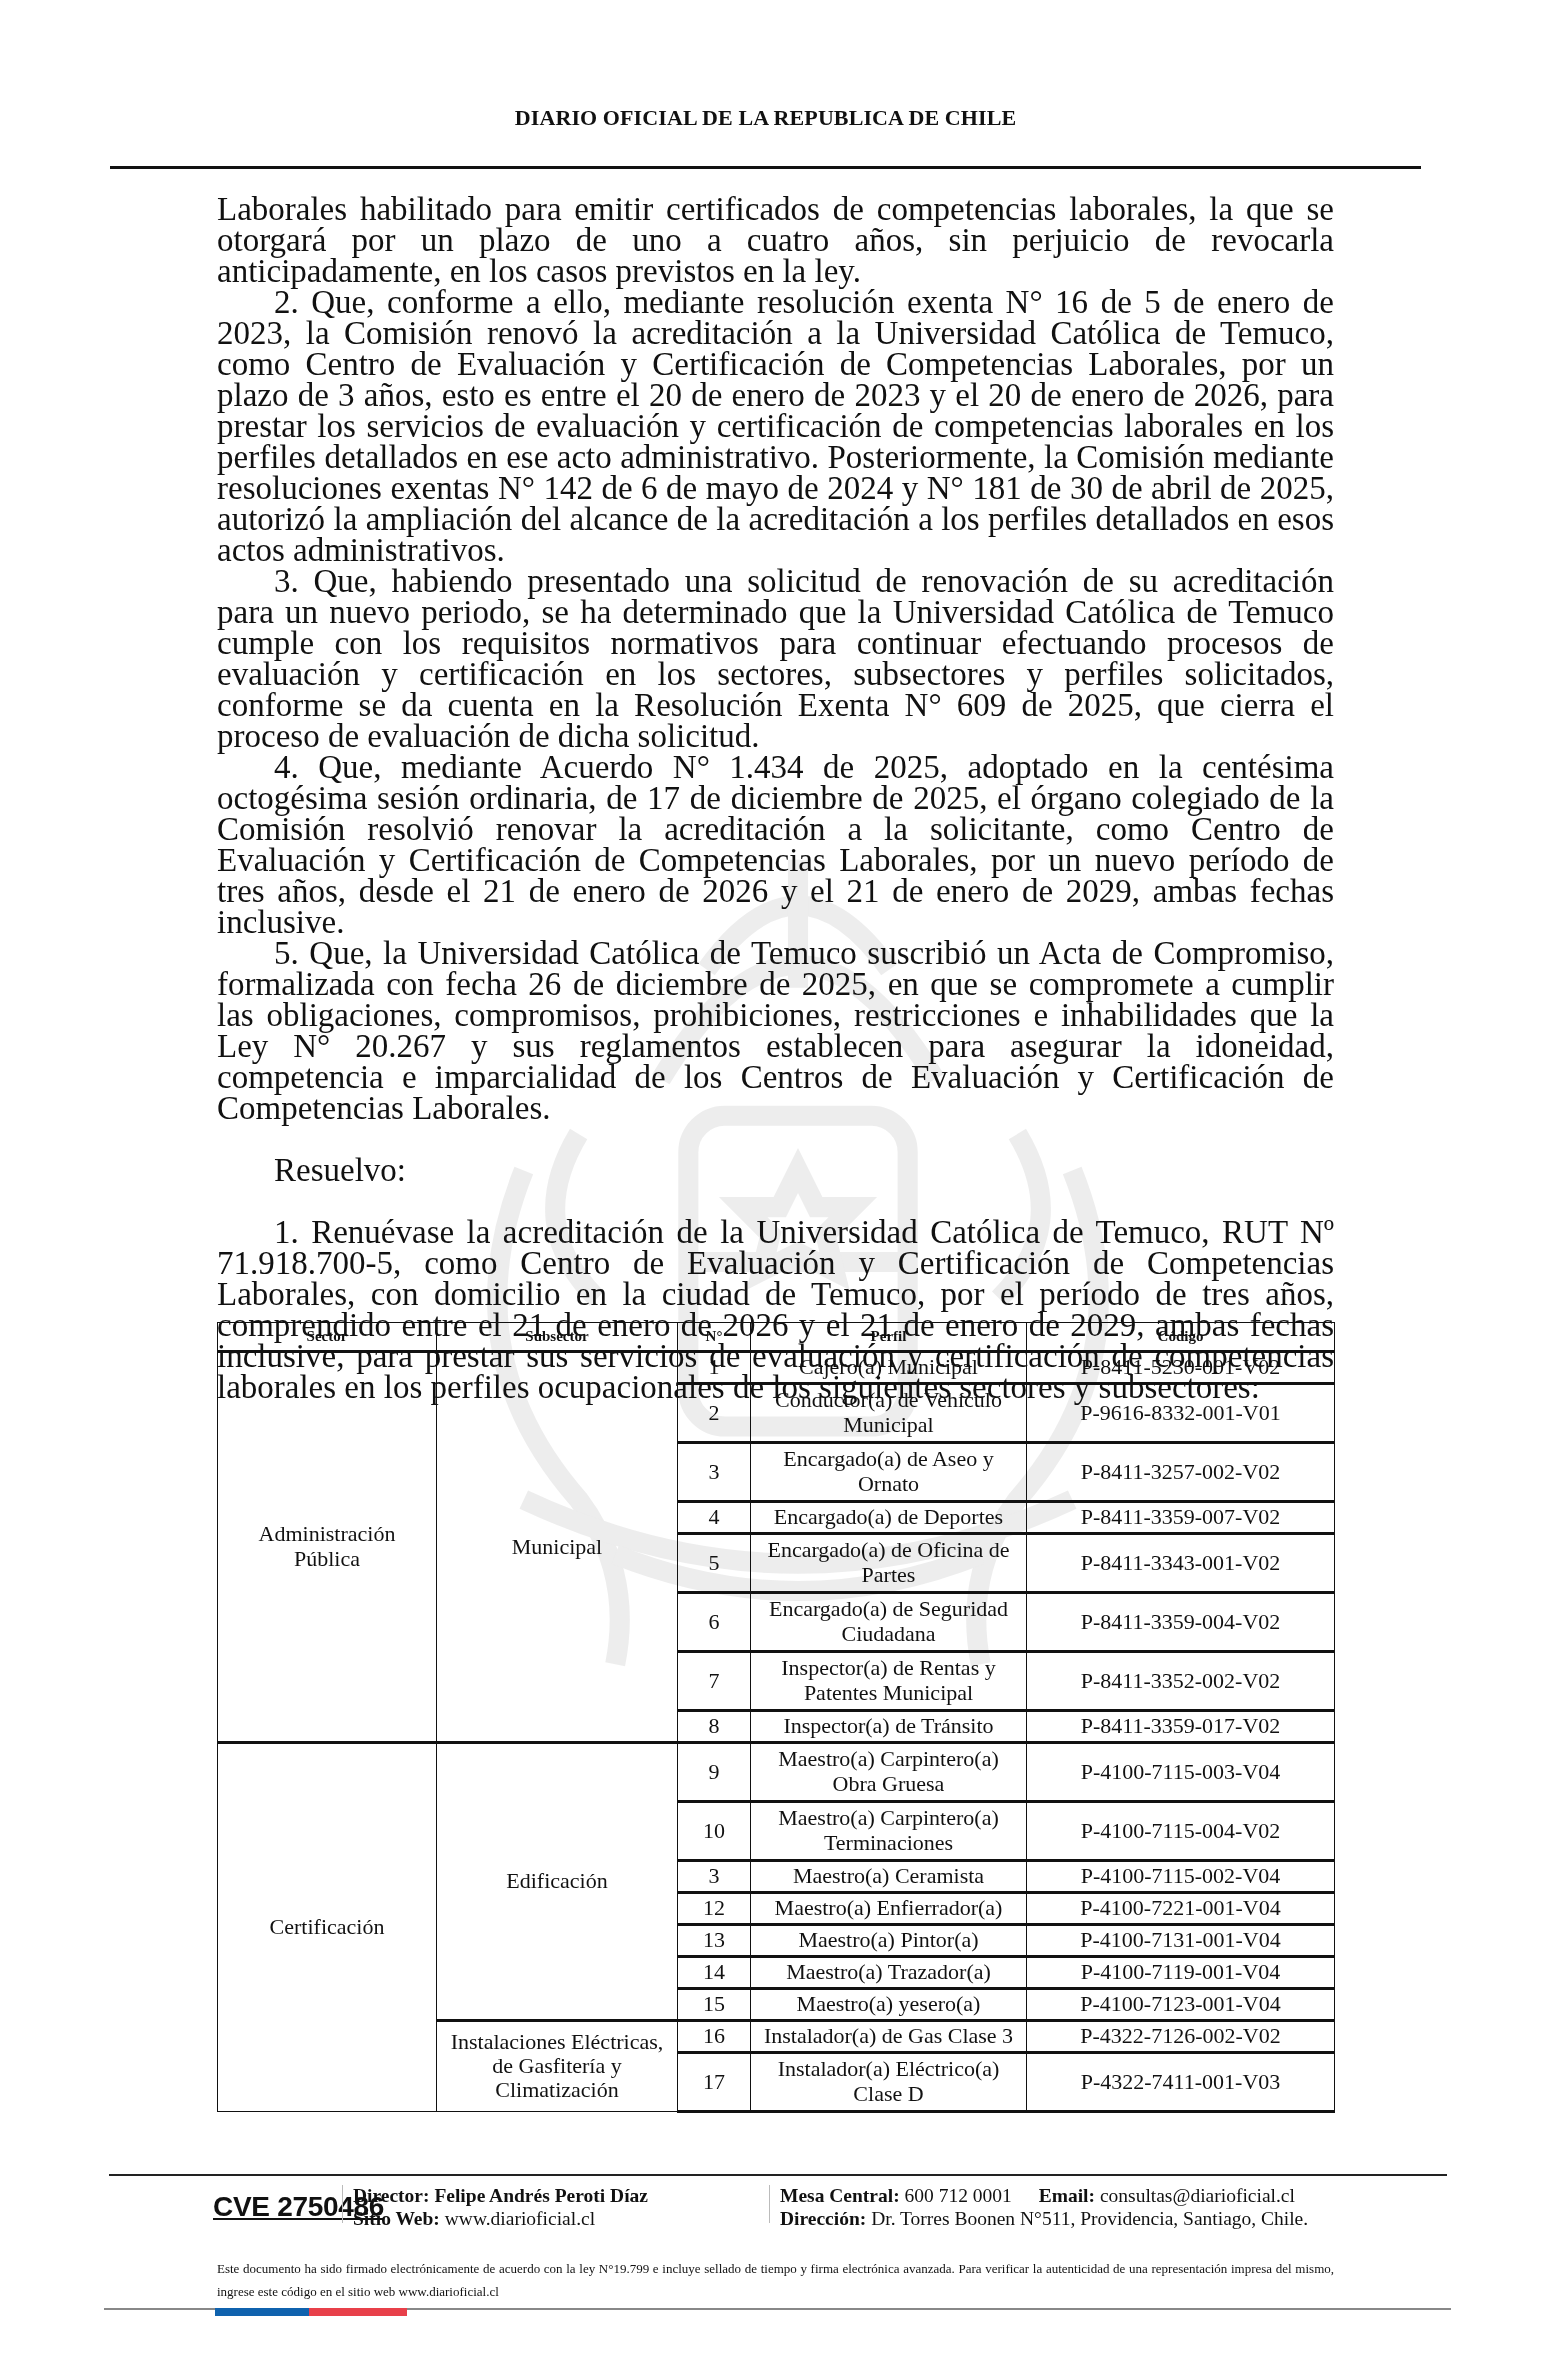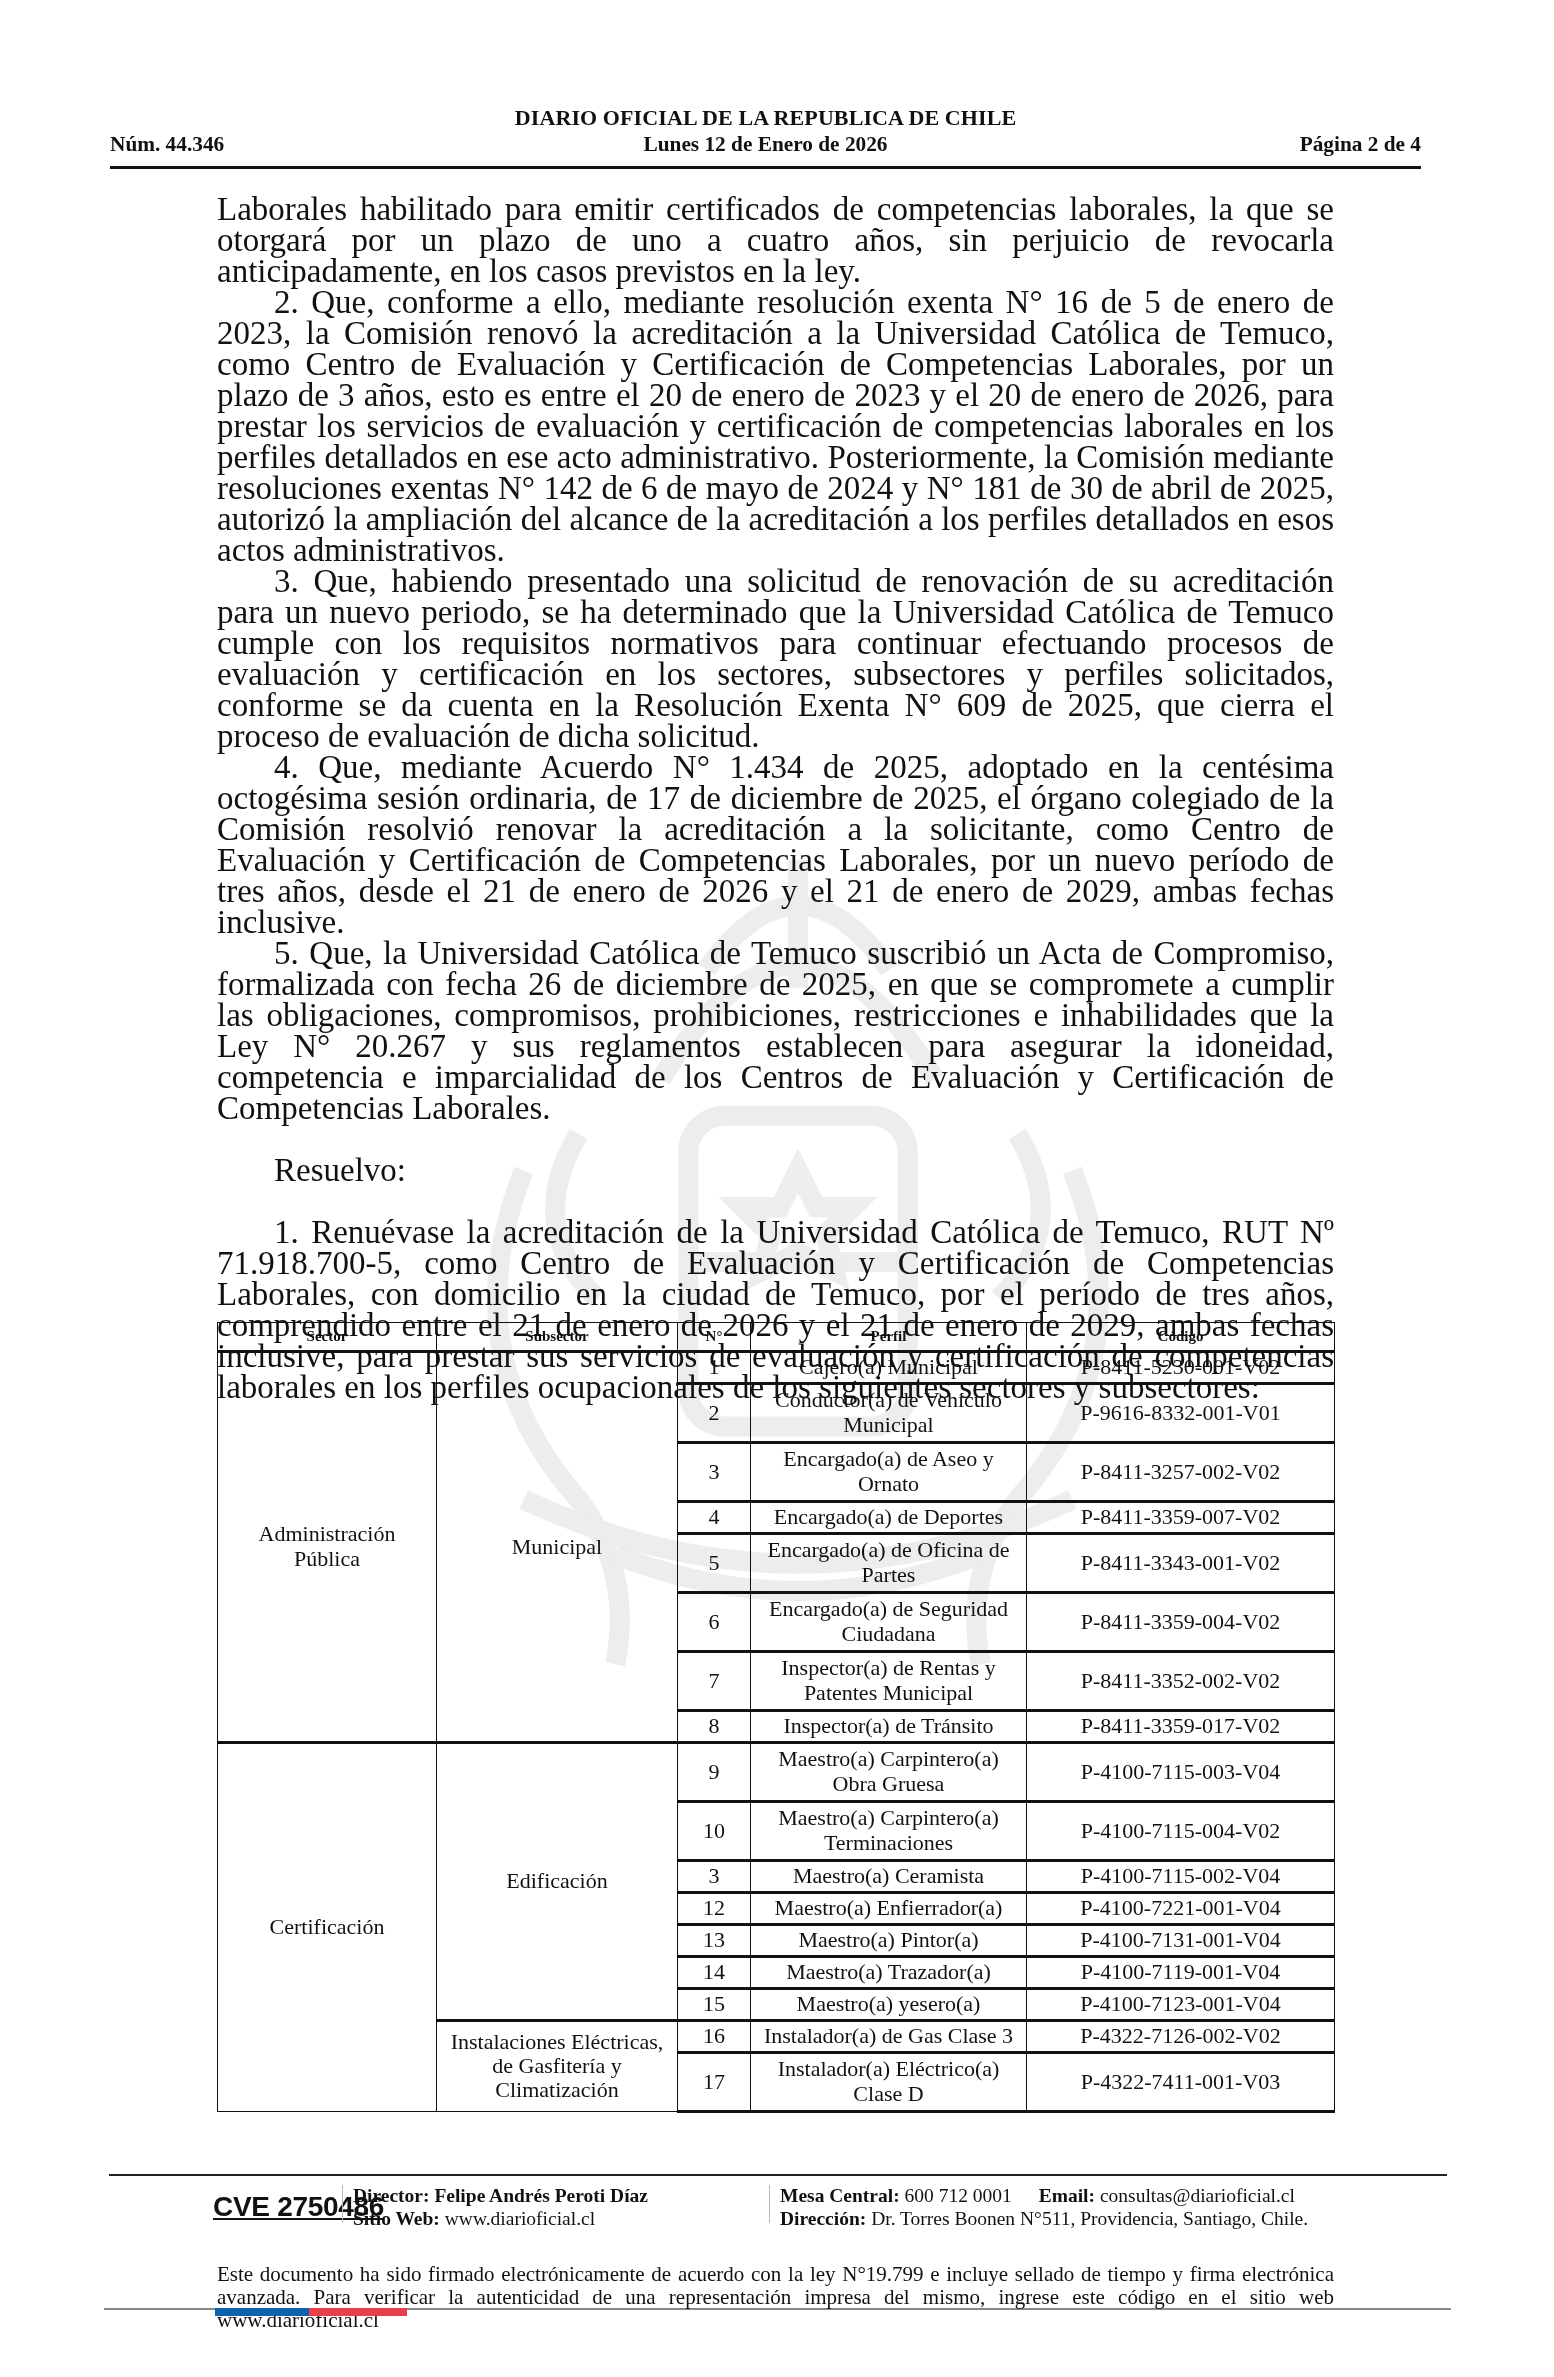--- a/index.html
+++ b/index.html
@@ -130,25 +130,24 @@
     }
     .footer-col .lbl { font-weight: bold; }
     .footer-col.f1 { left: 244px; top: 0; }
     .footer-col.f2 { left: 671px; top: 0; }
     .footer-col .gap { display: inline-block; width: 22px; }
 
     .legal-note {
       position: absolute;
       left: 217px; top: 2257px;
       width: 1117px;
-      font-size: 21px;
+      font-size: 13px;
       line-height: 23px;
       text-align: justify;
       z-index: 1;
-      margin-top: 6px;
     }
     .bottom-rule {
       position: absolute; left: 104px; top: 2308px;
       width: 1347px; height: 2.4px; background: #888;
     }
     .flag-bar {
       position: absolute; left: 215px; top: 2308px;
       height: 8px; width: 192px;
       display: flex;
       z-index: 2;
@@ -173,25 +172,20 @@
       <path d="M80 40 q8 20 -6 36 q-6 8 -4 18"></path>
       <path d="M74 36 q6 10 -2 18"></path>
       <path d="M20 76 q30 14 60 0"></path>
       <path d="M30 82 q20 8 40 0"></path>
     </g>
   </svg>
 </div>
 
 <div class="header">
   <div class="journal-title">DIARIO OFICIAL DE LA REPUBLICA DE CHILE</div>
-  <div class="row2">
-    <span class="issue-number">Núm. 44.346</span>
-    <span class="date">Lunes 12 de Enero de 2026</span>
-    <span class="page-label">Página 2 de 4</span>
-  </div>
   <div class="rule"></div>
 </div>
 
 <div class="body-text">
   <p>Laborales habilitado para emitir certificados de competencias laborales, la que se otorgará por un plazo de uno a cuatro años, sin perjuicio de revocarla anticipadamente, en los casos previstos en la ley.</p>
   <p class="indent">2. Que, conforme a ello, mediante resolución exenta N° 16 de 5 de enero de 2023, la Comisión renovó la acreditación a la Universidad Católica de Temuco, como Centro de Evaluación y Certificación de Competencias Laborales, por un plazo de 3 años, esto es entre el 20 de enero de 2023 y el 20 de enero de 2026, para prestar los servicios de evaluación y certificación de competencias laborales en los perfiles detallados en ese acto administrativo. Posteriormente, la Comisión mediante resoluciones exentas N° 142 de 6 de mayo de 2024 y N° 181 de 30 de abril de 2025, autorizó la ampliación del alcance de la acreditación a los perfiles detallados en esos actos administrativos.</p>
   <p class="indent">3. Que, habiendo presentado una solicitud de renovación de su acreditación para un nuevo periodo, se ha determinado que la Universidad Católica de Temuco cumple con los requisitos normativos para continuar efectuando procesos de evaluación y certificación en los sectores, subsectores y perfiles solicitados, conforme se da cuenta en la Resolución Exenta N° 609 de 2025, que cierra el proceso de evaluación de dicha solicitud.</p>
   <p class="indent">4. Que, mediante Acuerdo N° 1.434 de 2025, adoptado en la centésima octogésima sesión ordinaria, de 17 de diciembre de 2025, el órgano colegiado de la Comisión resolvió renovar la acreditación a la solicitante, como Centro de Evaluación y Certificación de Competencias Laborales, por un nuevo período de tres años, desde el 21 de enero de 2026 y el 21 de enero de 2029, ambas fechas inclusive.</p>
   <p class="indent">5. Que, la Universidad Católica de Temuco suscribió un Acta de Compromiso, formalizada con fecha 26 de diciembre de 2025, en que se compromete a cumplir las obligaciones, compromisos, prohibiciones, restricciones e inhabilidades que la Ley N° 20.267 y sus reglamentos establecen para asegurar la idoneidad, competencia e imparcialidad de los Centros de Evaluación y Certificación de Competencias Laborales.</p>
   <div class="spacer"></div>

